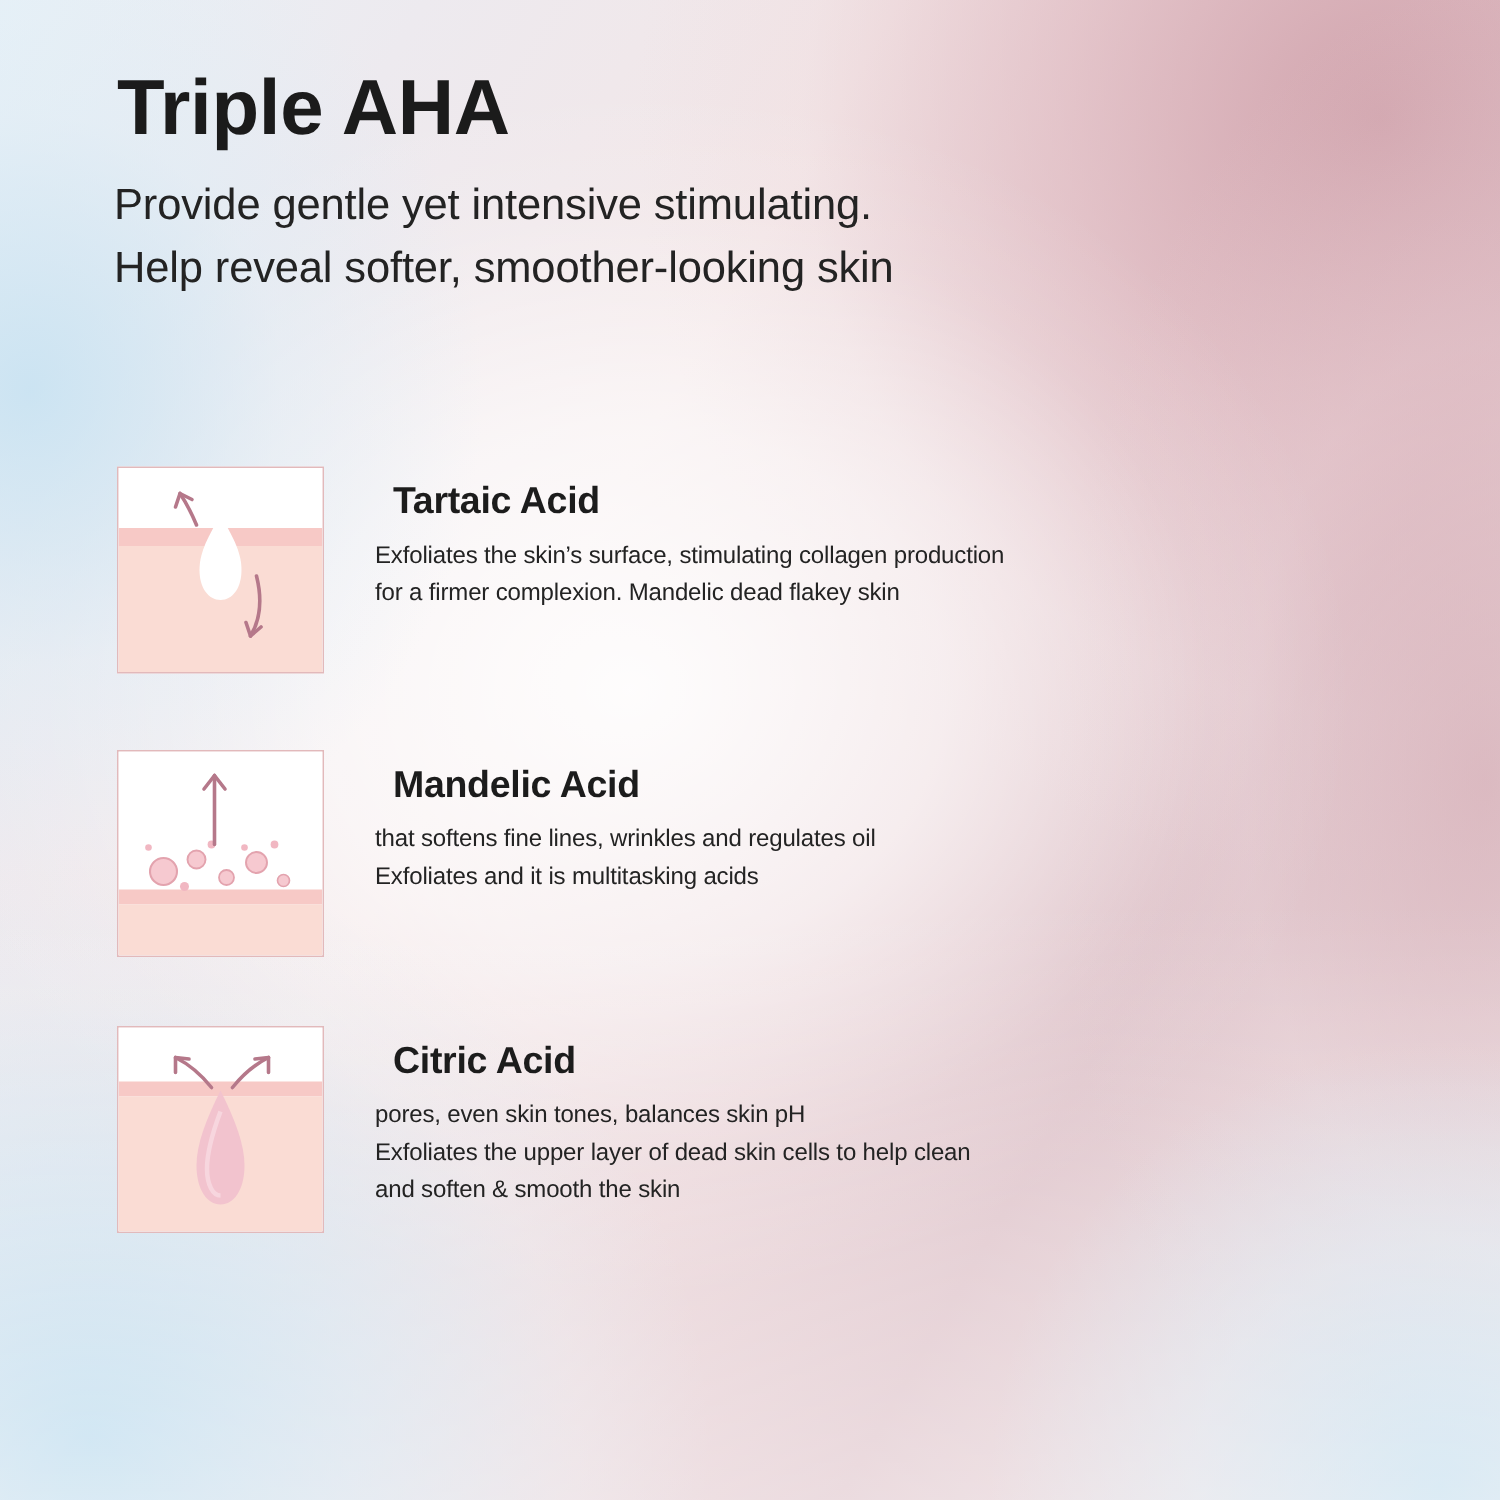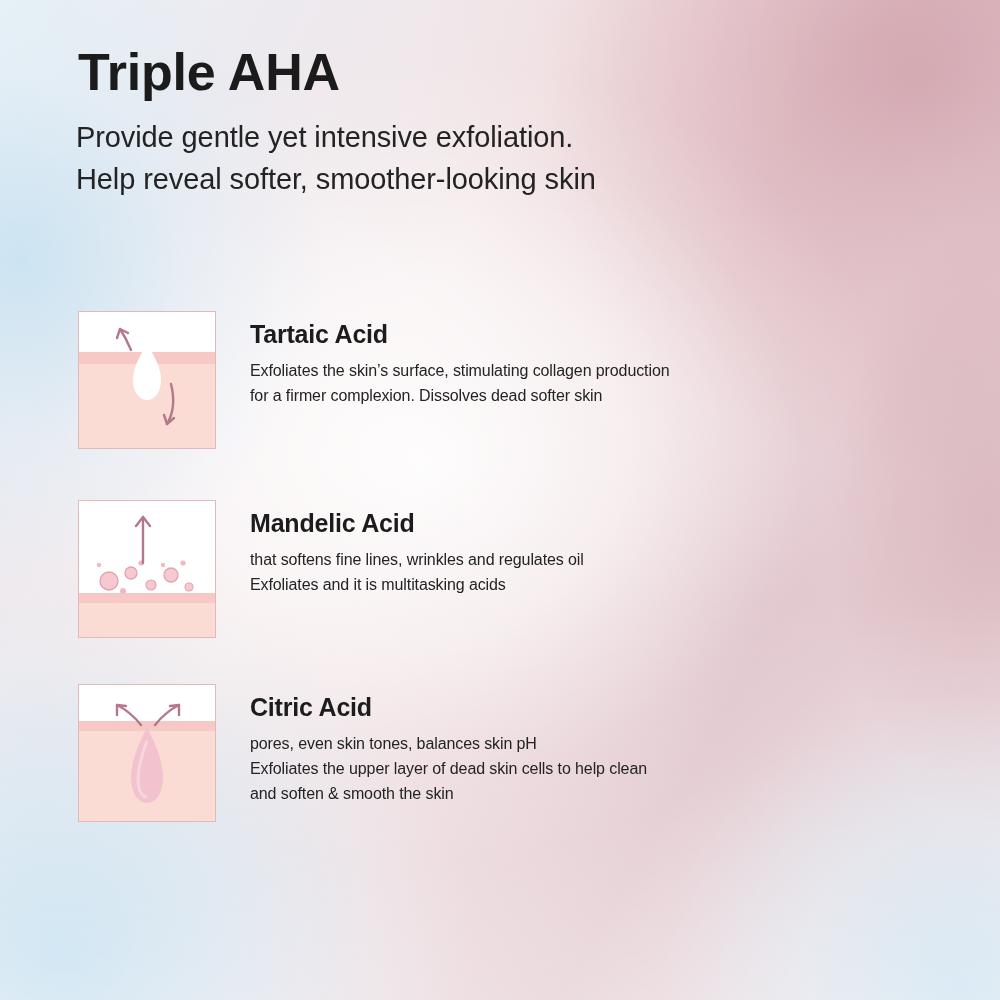--- a/index.html
+++ b/index.html
@@ -136,21 +136,21 @@
   .item-text {
     position: absolute;
     left: 172px;
     top: 0;
     width: 720px;
   }
   .item-title {
     font-size: 25px;
     font-weight: bold;
     color: #1c1c1c;
-    margin: 9px 0 0 0;
+    margin: 9px 0 0 12px;
     letter-spacing: -0.2px;
   }
   .item-desc {
     font-size: 16px;
     line-height: 1.56;
     color: #232323;
     margin-top: 10px;
     letter-spacing: -0.1px;
   }
   .desc-line { display: block; white-space: nowrap; }
@@ -167,42 +167,42 @@
   <div class="bg-layer bg-blue-tl"></div>
   <div class="bg-layer bg-blue-bl"></div>
   <div class="bg-layer bg-blue-br"></div>
   <div class="bg-layer bg-white-bottom"></div>
 
   <div class="content">
 
     <div class="title">Triple AHA</div>
 
     <div class="subtitle">
-      <span class="subtitle-line">Provide gentle yet intensive exfoliation.</span>
+      <span class="subtitle-line">Provide gentle yet intensive stimulating.</span>
       <span class="subtitle-line">Help reveal softer, smoother-looking skin</span>
     </div>
 
     <div class="item item-1">
       <div class="thumb">
         <svg width="136" height="136" viewBox="0 0 136 136">
           <rect x="0" y="0" width="136" height="136" fill="#ffffff"></rect>
           <rect x="0" y="40" width="136" height="12" fill="#f7c9c6"></rect>
           <rect x="0" y="52" width="136" height="84" fill="#fadcd4"></rect>
           <path d="M68 32 C 58 48, 54 58, 54 68 C 54 80, 60 88, 68 88 C 76 88, 82 80, 82 68 C 82 58, 78 48, 68 32 Z" fill="#ffffff"></path>
           <path d="M52 38 C 47 26, 43 20, 41 17" stroke="#b5788a" stroke-width="2.4" fill="none" stroke-linecap="round"></path>
           <path d="M41 17 L 38 26 M41 17 L 49 21" stroke="#b5788a" stroke-width="2.4" fill="none" stroke-linecap="round"></path>
           <path d="M92 72 C 96 88, 94 102, 88 112" stroke="#b5788a" stroke-width="2.4" fill="none" stroke-linecap="round"></path>
           <path d="M88 112 L 95 106 M88 112 L 85 103" stroke="#b5788a" stroke-width="2.4" fill="none" stroke-linecap="round"></path>
         </svg>
       </div>
       <div class="item-text">
         <div class="item-title">Tartaic Acid</div>
         <div class="item-desc">
           <span class="desc-line">Exfoliates the skin’s surface, stimulating collagen production</span>
-          <span class="desc-line">for a firmer complexion. Dissolves dead softer skin</span>
+          <span class="desc-line">for a firmer complexion. Mandelic dead flakey skin</span>
         </div>
       </div>
     </div>
 
     <div class="item item-2">
       <div class="thumb">
         <svg width="136" height="136" viewBox="0 0 136 136">
           <rect x="0" y="0" width="136" height="136" fill="#ffffff"></rect>
           <rect x="0" y="92" width="136" height="10" fill="#f7c9c6"></rect>
           <rect x="0" y="102" width="136" height="34" fill="#fadcd4"></rect>

